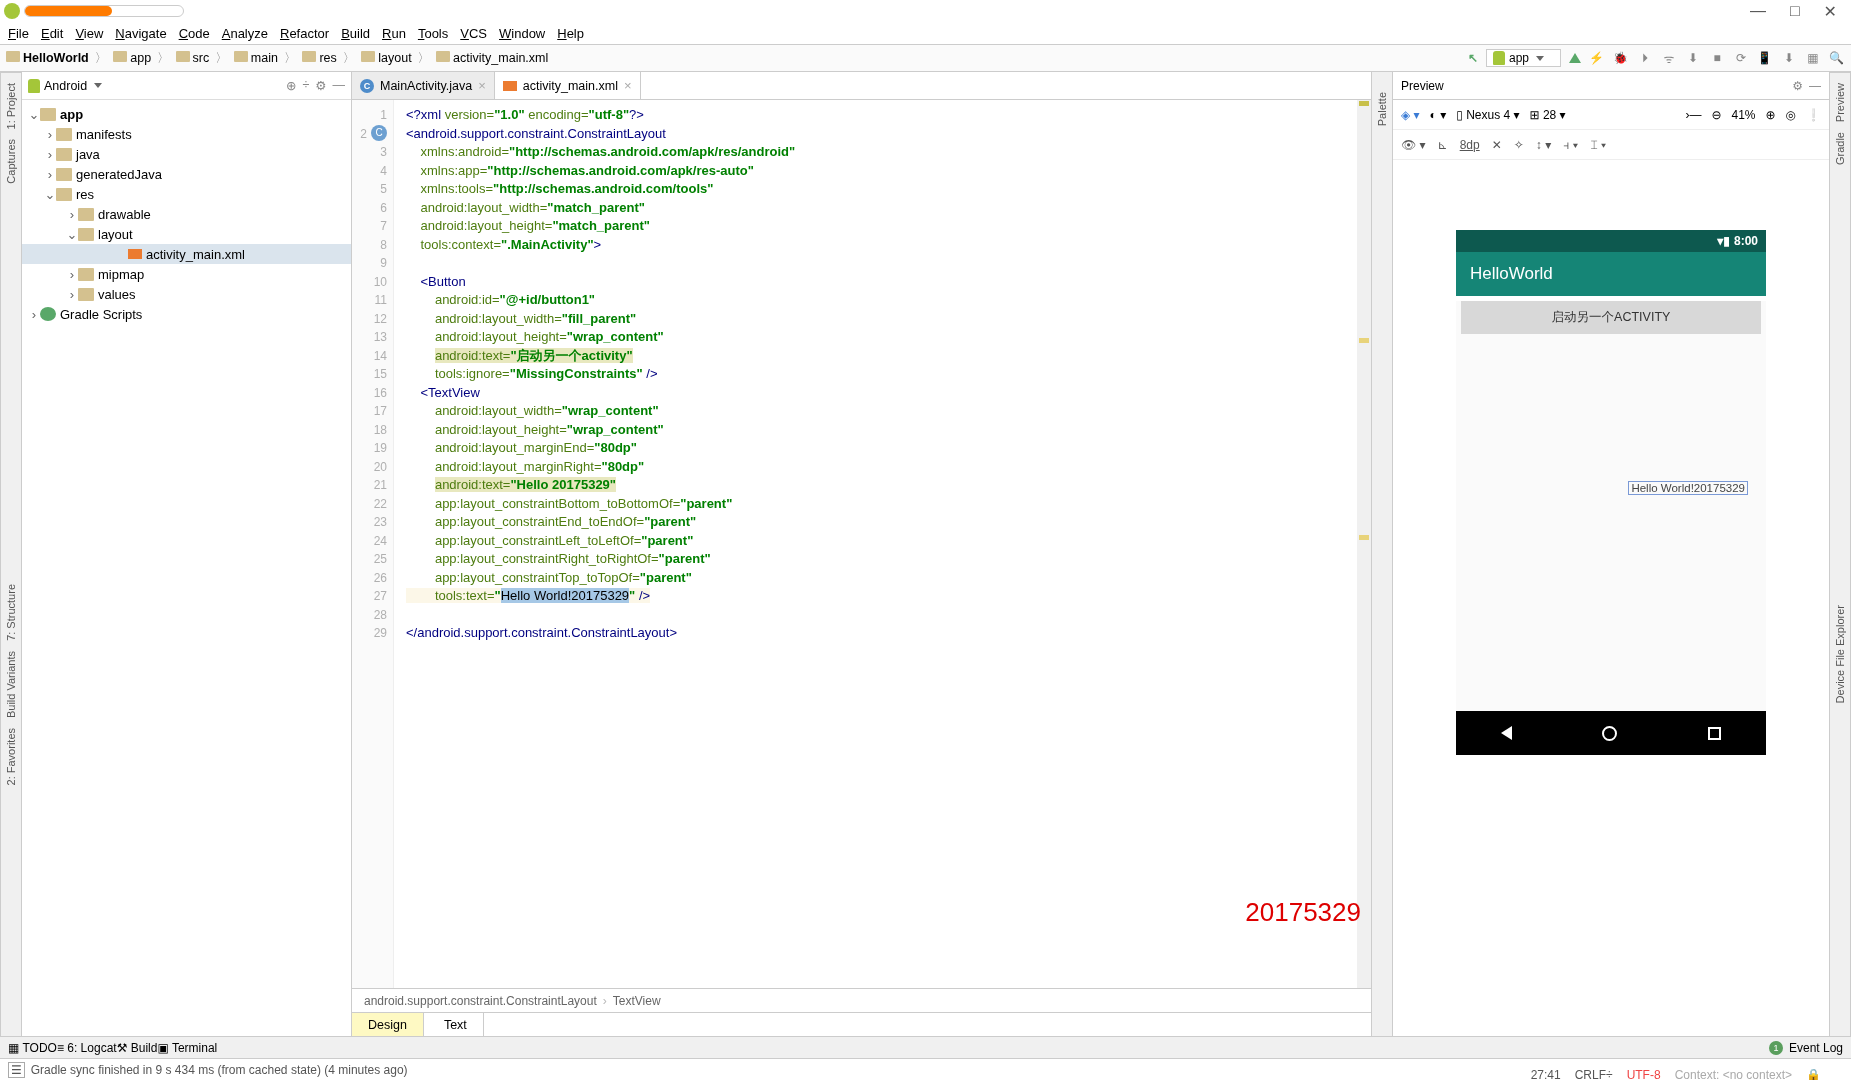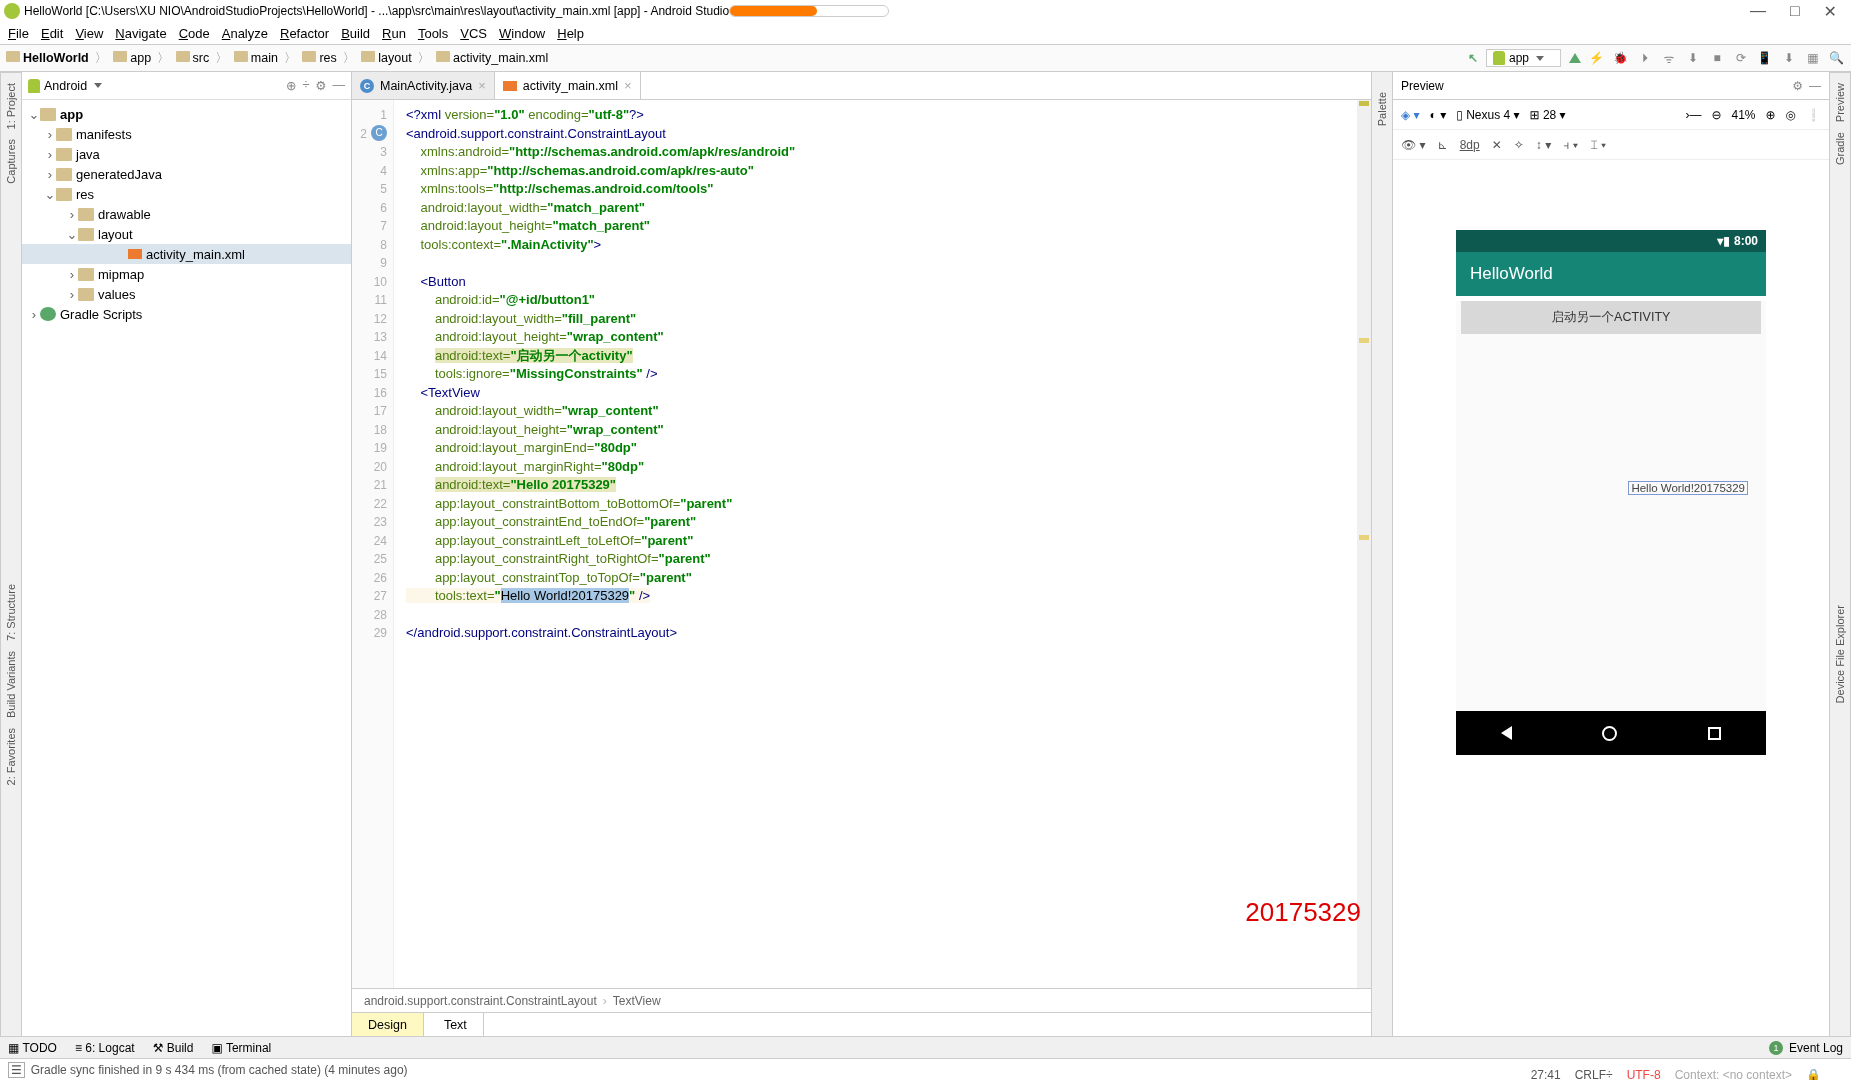--- a/index.html
+++ b/index.html
@@ -99,37 +99,36 @@
 .phone .appbar{height:44px;background:#158576;color:#fff;display:flex;align-items:center;padding:0 14px;font-size:17px;}
 .phone .body{background:#fafafa;height:410px;position:relative;}
 .phone .btn{margin:5px;background:#d8d8d8;text-align:center;padding:8px 0;font-size:12.5px;color:#333;}
 .phone .tv{position:absolute;top:180px;right:18px;border:1px solid #7a99d6;padding:0 2px;font-size:11.5px;color:#444;}
 .phone .nav{height:44px;background:#000;display:flex;justify-content:space-around;align-items:center;color:#fff;}
 .phone .nav .tri{width:0;height:0;border-top:7px solid transparent;border-bottom:7px solid transparent;border-right:11px solid #fff;}
 .phone .nav .cir{width:15px;height:15px;border:2px solid #fff;border-radius:50%;}
 .phone .nav .sq{width:13px;height:13px;border:2px solid #fff;}
 
 
-.bottom-strip{position:absolute;left:0;right:0;bottom:22px;height:22px;border-top:1px solid #ccc;display:flex;align-items:center;padding:0 8px;gap:18px;background:#f0f0f0;font-size:12px;}
+.bottom-strip{position:absolute;left:0;right:0;bottom:22px;height:22px;border-top:1px solid #ccc;display:flex;align-items:center;padding:0 8px;background:#f0f0f0;font-size:12px;}
 .bottom-strip .right{margin-left:auto;display:flex;align-items:center;gap:6px;}
 .bottom-strip .badge{background:#5a9e5d;color:#fff;border-radius:50%;width:14px;height:14px;display:inline-flex;align-items:center;justify-content:center;font-size:9px;}
 
 
 .status-bar{position:absolute;left:0;right:0;bottom:0;height:22px;border-top:1px solid #ccc;display:flex;align-items:center;padding:0 8px;font-size:12px;color:#555;}
 .status-bar .right{margin-left:auto;display:flex;gap:14px;align-items:flex-start;margin-top:11px;}
 
 .andro{width:12px;height:14px;background:#a4c639;border-radius:3px 3px 1px 1px;display:inline-block;}
 .caret{display:inline-block;width:0;height:0;border-left:4px solid transparent;border-right:4px solid transparent;border-top:5px solid #666;margin-left:3px;}
 </style>
 </head>
 <body>
 
 <div class="title-bar">
   <span class="icon"></span>
-  <span>HelloWorld [C:\Users\XU NIO\AndroidStudioProjects\HelloWorld] - ...\app\src\main\res\layout\activity_main.xml [app] - Android Studio</span>
   <span class="prog"></span>
   <span style="flex:1"></span>
   <span class="ctl">
     <span>—</span>
     <span>□</span>
     <span>✕</span>
   </span>
 </div>
 
 <div class="menu-bar" id="menu-bar">

